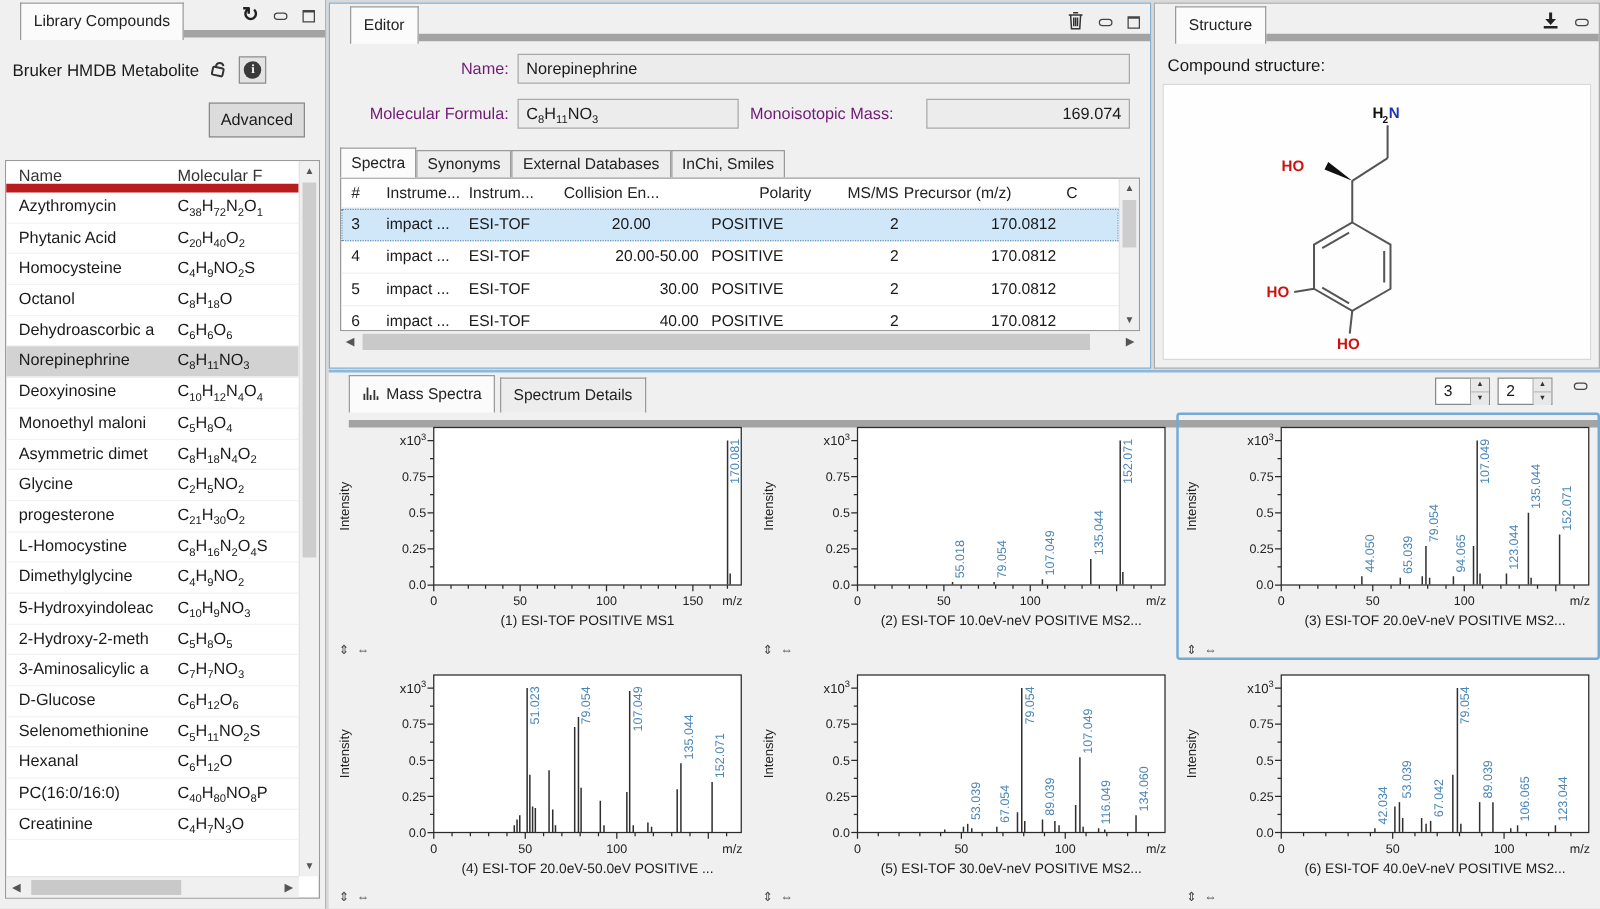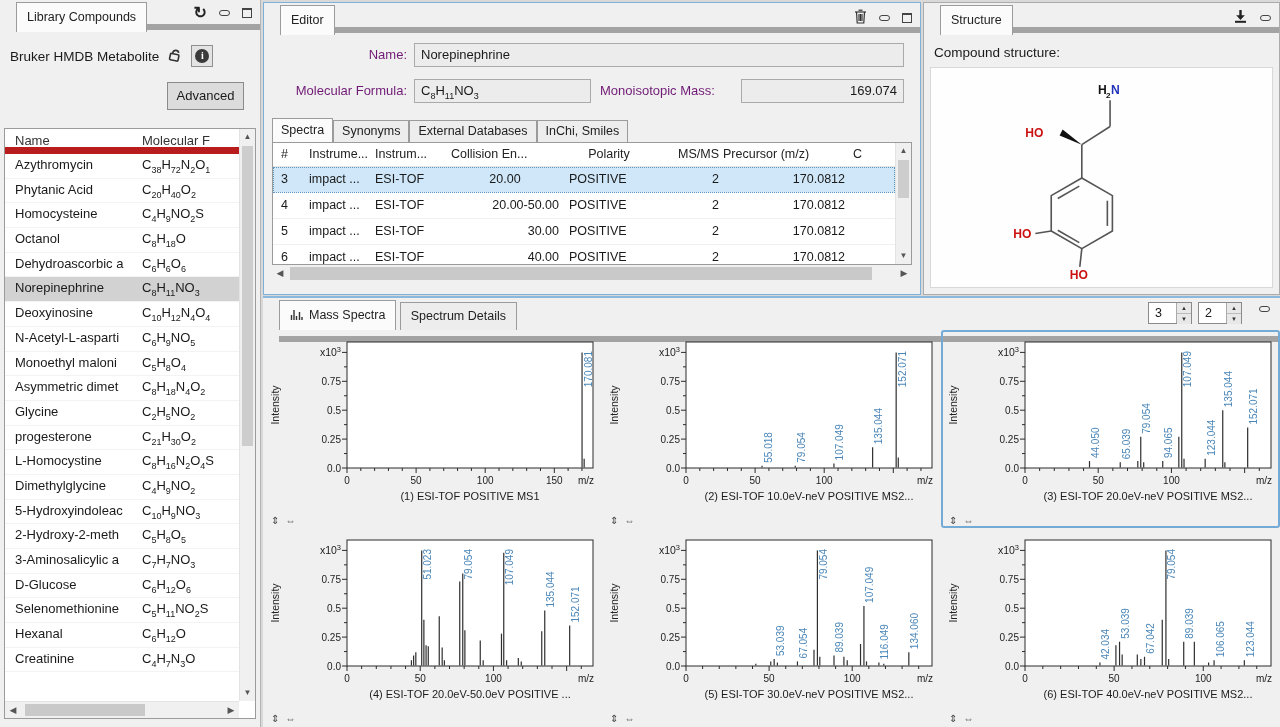--- a/index.html
+++ b/index.html
@@ -147,24 +147,20 @@
         </div>
         <div class="crow sel">
           <span class="cname">Norepinephrine</span>
           <span class="cform">C<sub>8</sub>H<sub>11</sub>NO<sub>3</sub></span>
         </div>
         <div class="crow">
           <span class="cname">Deoxyinosine</span>
           <span class="cform">C<sub>10</sub>H<sub>12</sub>N<sub>4</sub>O<sub>4</sub></span>
         </div>
         <div class="crow">
-          <span class="cname">N-Acetyl-L-asparti</span>
-          <span class="cform">C<sub>6</sub>H<sub>9</sub>NO<sub>5</sub></span>
-        </div>
-        <div class="crow">
           <span class="cname">Monoethyl maloni</span>
           <span class="cform">C<sub>5</sub>H<sub>8</sub>O<sub>4</sub></span>
         </div>
         <div class="crow">
           <span class="cname">Asymmetric dimet</span>
           <span class="cform">C<sub>8</sub>H<sub>18</sub>N<sub>4</sub>O<sub>2</sub></span>
         </div>
         <div class="crow">
           <span class="cname">Glycine</span>
           <span class="cform">C<sub>2</sub>H<sub>5</sub>NO<sub>2</sub></span>
@@ -197,20 +193,24 @@
           <span class="cname">D-Glucose</span>
           <span class="cform">C<sub>6</sub>H<sub>12</sub>O<sub>6</sub></span>
         </div>
         <div class="crow">
           <span class="cname">Selenomethionine</span>
           <span class="cform">C<sub>5</sub>H<sub>11</sub>NO<sub>2</sub>S</span>
         </div>
         <div class="crow">
           <span class="cname">Hexanal</span>
           <span class="cform">C<sub>6</sub>H<sub>12</sub>O</span>
+        </div>
+        <div class="crow">
+          <span class="cname">PC(16:0/16:0)</span>
+          <span class="cform">C<sub>40</sub>H<sub>80</sub>NO<sub>8</sub>P</span>
         </div>
         <div class="crow">
           <span class="cname">Creatinine</span>
           <span class="cform">C<sub>4</sub>H<sub>7</sub>N<sub>3</sub>O</span>
         </div>
       </div>
     <div class="vscroll">
       <div class="arr up">▲</div>
       <div class="thumb" style="top:17px; height:300px;"></div>
       <div class="arr dn">▼</div>
@@ -253,21 +253,21 @@
     <span class="ed-label" style="left:336px; width:135px; text-align:left;">Monoisotopic Mass:</span>
     <div class="ed-field" style="left:477px; right:16px; text-align:right;">169.074</div>
   </div>
   <div class="ed-tabs" id="ed-tabs"><div class="tab active">Spectra</div><div class="tab">Synonyms</div><div class="tab">External Databases</div><div class="tab">InChi, Smiles</div></div>
   <div class="etable">
     <div class="et-header" id="et-header">
         <span class="hc" style="left: 8px; width: 24px; text-align: left;">#</span>
         <span class="hc" style="left: 36px; width: 62px; text-align: left;">Instrume...</span>
         <span class="hc" style="left: 102px; width: 72px; text-align: left;">Instrum...</span>
         <span class="hc" style="left: 178px; width: 108px; text-align: left;">Collision En...</span>
-        <span class="hc" style="left: 296px; width: 80px; text-align: center;">Polarity</span>
+        <span class="hc" style="left: 296px; width: 80px; text-align: right;">Polarity</span>
         <span class="hc" style="left: 380px; width: 66px; text-align: right;">MS/MS</span>
         <span class="hc" style="left: 450px; width: 122px; text-align: left;">Precursor (m/z)</span>
         <span class="hc" style="left: 580px; width: 24px; text-align: left;">C</span>
       </div>
     <div class="et-body" id="et-body">
         <div class="etrow sel">
           <span class="tc" style="left: 8px; width: 24px; text-align: left;">3</span>
           <span class="tc" style="left: 36px; width: 62px; text-align: left;">impact ...</span>
           <span class="tc" style="left: 102px; width: 72px; text-align: left;">ESI-TOF</span>
           <span class="tc" style="left: 178px; width: 108px; text-align: center;">20.00</span>

